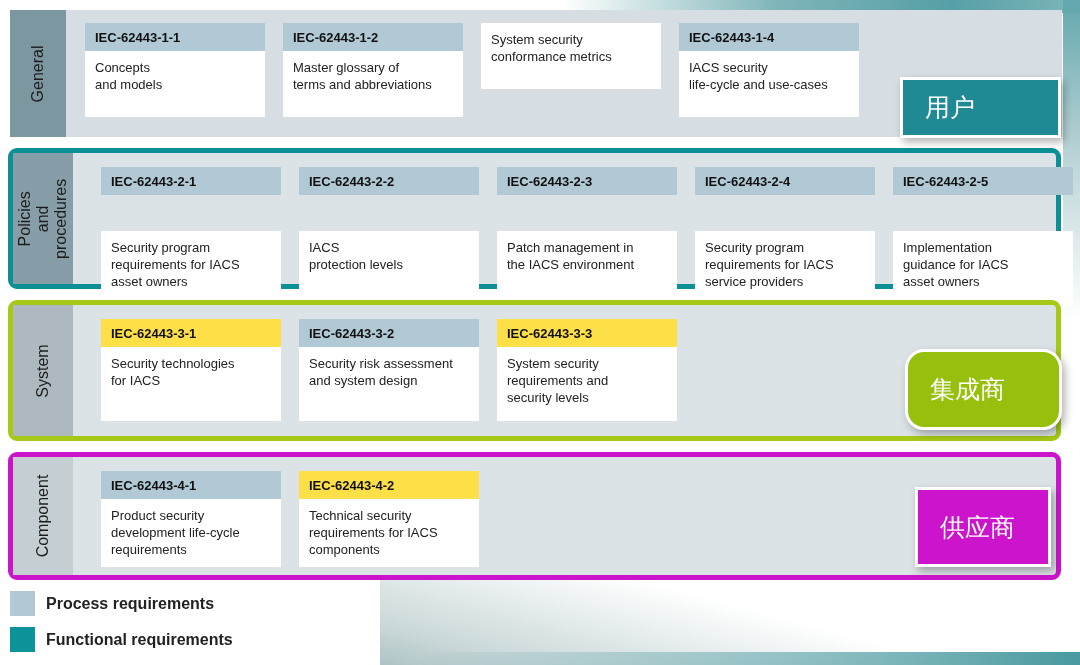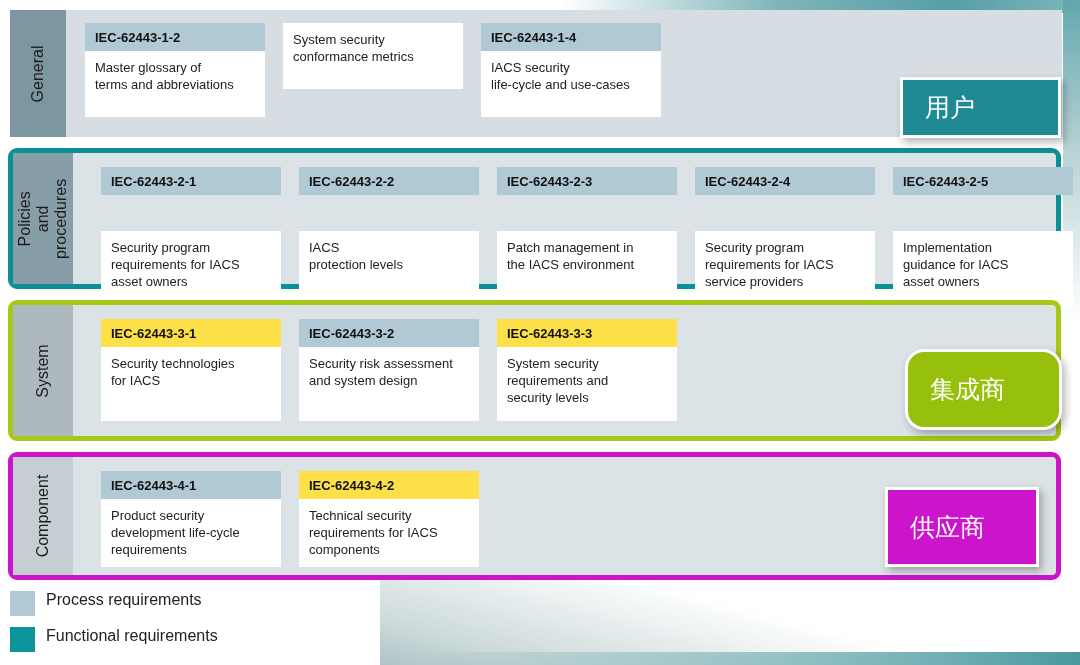--- a/index.html
+++ b/index.html
@@ -44,51 +44,56 @@
     font-size:13px;font-weight:bold;color:#111;background:#b0c9d4;}
   .card-header.functional{background:#fde047;}
   .card-body{background:#ffffff;padding:8px 10px;font-size:13px;line-height:17px;
     color:#222;white-space:pre-line;}
   .r1 .card-body{min-height:50px;}
   .r2 .card-body{min-height:60px;margin-top:36px;}
   .r3 .card-body{min-height:58px;}
   .r4 .card-body{min-height:52px;}
 
   
-  .legend-item{position:absolute;left:10px;display:flex;z-index:1;}
+  .legend-item{position:absolute;left:10px;display:flex;align-items:center;z-index:1;font-weight:bold;}
   .legend-swatch{width:25px;height:25px;margin-right:11px;}
   .legend-swatch.process{background:#b0c9d4;}
   .legend-swatch.functional{background:#0d949b;}
   .legend-label{font-size:16px;color:#222;}
 
   
   .role{position:absolute;z-index:3;border:3px solid #ffffff;
     box-shadow:3px 4px 8px rgba(0,0,0,.3);
     display:flex;align-items:center;padding-left:22px;box-sizing:border-box;
     color:#ffffff;font-size:25px;}
   .role.user{left:900px;top:77px;width:161px;height:61px;background:#1f8a94;}
   .role.integrator{left:905px;top:349px;width:157px;height:81px;background:#97c00c;border-radius:19px;}
-  .role.supplier{left:885px;top:487px;width:154px;height:80px;background:#cc14cc;}
+  .role.supplier{left:915px;top:487px;width:136px;height:80px;background:#cc14cc;}
 </style>
 </head>
 <body>
 
 <div class="canvas">
 
   <div class="bg-top"></div>
   <div class="bg-right"></div>
   <div class="bg-bottom-right"></div>
   <div class="bg-bottom-edge"></div>
 
   <div class="row row-plain r1" style="top:10px;height:127px;">
     <div class="sidebar">
       <div class="vtext">General</div>
     </div>
     <div class="cards">
       <div class="card">
+        <div class="card-header">IEC-62443-1-1</div>
+        <div class="card-body">Concepts
+and models</div>
+      </div>
+      <div class="card">
         <div class="card-header">IEC-62443-1-2</div>
         <div class="card-body">Master glossary of
 terms and abbreviations</div>
       </div>
       <div class="card">
         <div class="card-body">System security
 conformance metrics</div>
       </div>
       <div class="card">
         <div class="card-header">IEC-62443-1-4</div>

